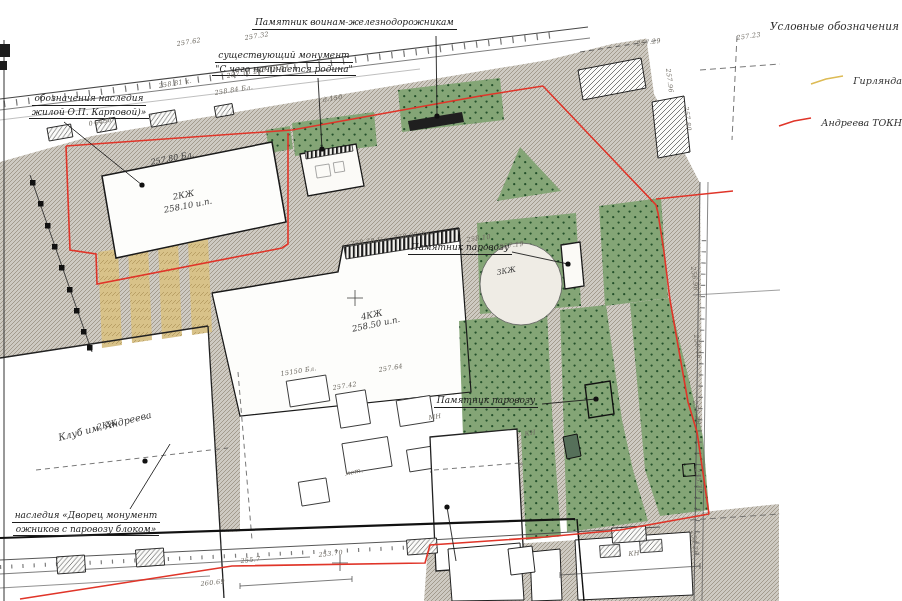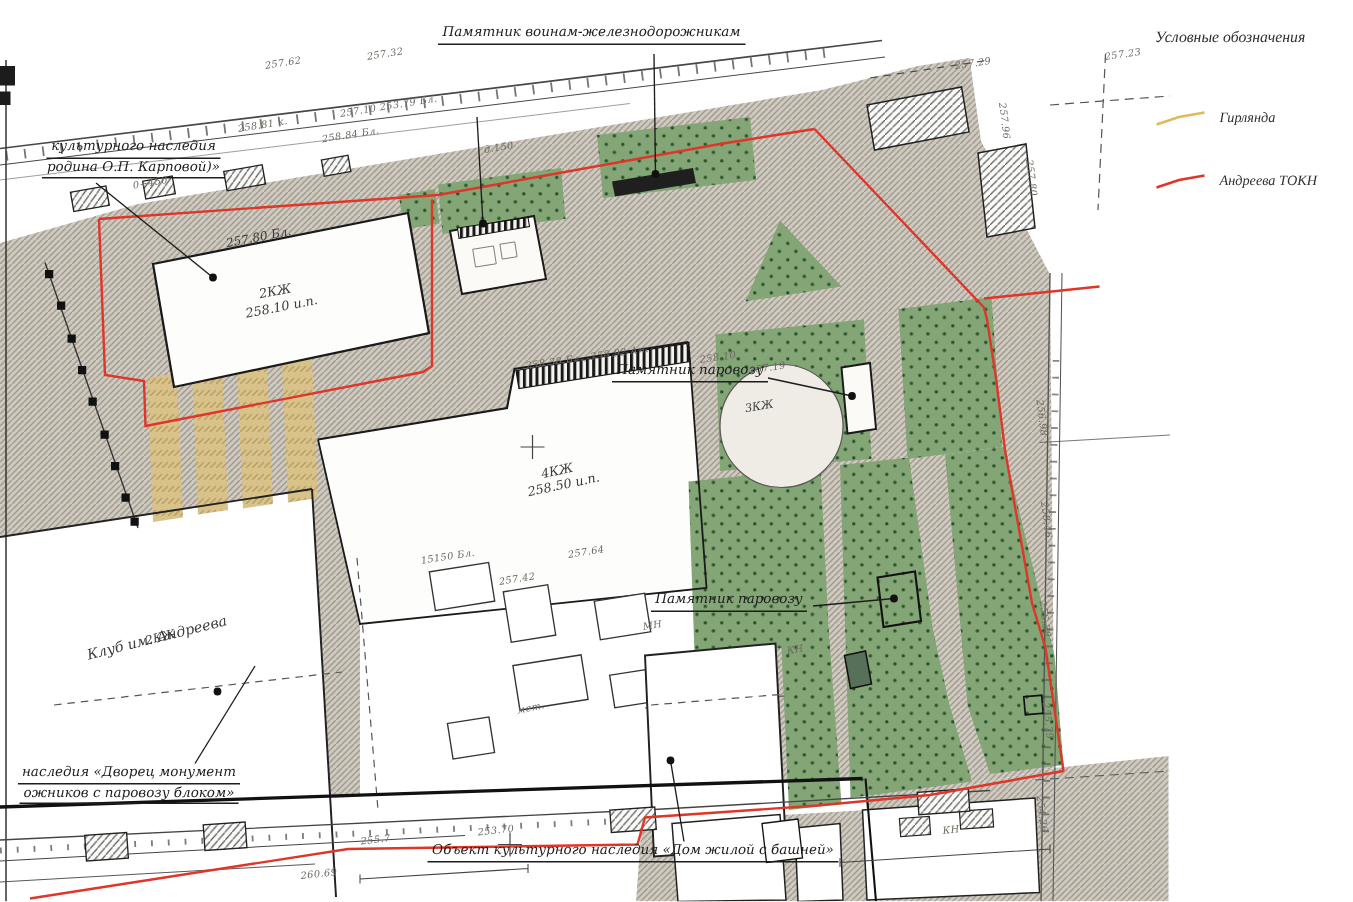--- a/index.html
+++ b/index.html
@@ -6,23 +6,23 @@
   #stage{position:relative;width:902px;height:601px;background:#ffffff;overflow:hidden;
          font-family:"DejaVu Serif",serif;}
   #map-svg{position:absolute;left:0;top:0;}
   #labels{position:absolute;left:0;top:0;width:902px;height:601px;pointer-events:none;}
   .callout{position:absolute;font-style:italic;font-size:9px;color:#1d1d1d;line-height:12px;
            text-align:center;}
   .callout .ln{display:inline-block;border-bottom:0.9px solid #1d1d1d;padding:0 3px 0.5px 3px;white-space:nowrap;}
   .bl{position:absolute;font-style:italic;color:#3c3c3c;white-space:nowrap;transform-origin:left top;}
   .mark{position:absolute;font-style:italic;font-size:6.5px;color:#6e6a62;white-space:nowrap;
         transform-origin:left top;letter-spacing:.3px;}
-  .legend{position:absolute;left:770px;top:20px;width:132px;font-family:Liberation Serif, serif;}
+  .legend{position:absolute;left:770px;top:20px;width:132px;}
   .legend-title{font-style:italic;font-size:10.5px;color:#2f2f2f;white-space:nowrap;}
-  .legend-item{display:flex;align-items:center;height:16px;margin-top:26px;}
+  .legend-item{display:flex;align-items:center;height:16px;margin-top:26px;justify-content:flex-end;}
   .legend-item:first-of-type{margin-top:40px;}
   .legend-item .swatch{width:34px;height:12px;margin-right:9px;flex:0 0 auto;}
   .legend-item .lab{font-style:italic;font-size:9.5px;color:#2f2f2f;white-space:nowrap;}
 </style>
 </head>
 <body>
 
 <div id="stage">
 
   <svg id="map-svg" width="902" height="601">
@@ -241,26 +241,26 @@
         <line x1="542" y1="404" x2="596" y2="399" stroke="#1d1d1d" stroke-width="0.9"></line>
         <circle cx="596" cy="399" r="2.6" fill="#111"></circle>
         <line x1="130" y1="509" x2="170" y2="444" stroke="#1d1d1d" stroke-width="0.9"></line>
         <line x1="456" y1="561" x2="447" y2="507" stroke="#1d1d1d" stroke-width="0.9"></line>
         <circle cx="447" cy="507" r="2.6" fill="#111"></circle>
         <circle cx="145" cy="461" r="2.6" fill="#111"></circle>
       </g>
   </svg>
 
   <div id="labels">
-      <div class="callout" style="left: 252px; top: 16px; width: 190px; margin-left: 40px;"><span class="ln">Памятник воинам-железнодорожникам</span><br></div>
-      <div class="callout" style="left: -14px; top: 92px; width: 206px;"><span class="ln">культурного наследия</span><br><span class="ln">родина О.П. Карповой)»</span><br></div>
+      <div class="callout" style="left: 252px; top: 16px; width: 190px;"><span class="ln">Памятник воинам-железнодорожникам</span><br></div>
+      <div class="callout" style="left: 192px; top: 49px; width: 184px;"><span class="ln">существующий монумент</span><br><span class="ln">"С чего начинается родина"</span><br></div>
+      <div class="callout" style="left: -14px; top: 92px; width: 206px;"><span class="ln">обозначения наследия</span><br><span class="ln">жилой О.П. Карповой)»</span><br></div>
       <div class="callout" style="left: 404px; top: 241px; width: 112px;"><span class="ln">Памятник паровозу</span><br></div>
       <div class="callout" style="left: 428px; top: 394px; width: 116px;"><span class="ln">Памятник паровозу</span><br></div>
       <div class="callout" style="left: -12px; top: 509px; width: 196px;"><span class="ln">наследия «Дворец монумент</span><br><span class="ln">ожников с паровозу блоком»</span><br></div>
-      <div class="callout" style="left: 280px; top: 561px; width: 284px;"><span class="ln">Объект культурного наследия «Дом жилой с башней»</span><br></div>
       <div class="bl" style="left: 150px; top: 158px; font-size: 8px; transform: rotate(-11deg);">257.80 Бл.</div>
       <div class="bl" style="left: 172px; top: 192px; font-size: 8.5px; transform: rotate(-11deg);">2КЖ</div>
       <div class="bl" style="left: 163px; top: 205px; font-size: 8.5px; transform: rotate(-11deg);">258.10 и.п.</div>
       <div class="bl" style="left: 360px; top: 312px; font-size: 8.5px; transform: rotate(-12deg);">4КЖ</div>
       <div class="bl" style="left: 351px; top: 324px; font-size: 8.5px; transform: rotate(-12deg);">258.50 и.п.</div>
       <div class="bl" style="left: 96px; top: 423px; font-size: 8px; transform: rotate(-14deg);">2КЖ</div>
       <div class="bl" style="left: 57px; top: 432px; font-size: 9.5px; transform: rotate(-14deg);">Клуб им. Андреева</div>
       <div class="bl" style="left: 496px; top: 268px; font-size: 7.5px; transform: rotate(-10deg);">3КЖ</div>
       <div class="mark" style="left: 176px; top: 40px; transform: rotate(-9deg);">257.62</div>
       <div class="mark" style="left: 244px; top: 34px; transform: rotate(-9deg);">257.32</div>

